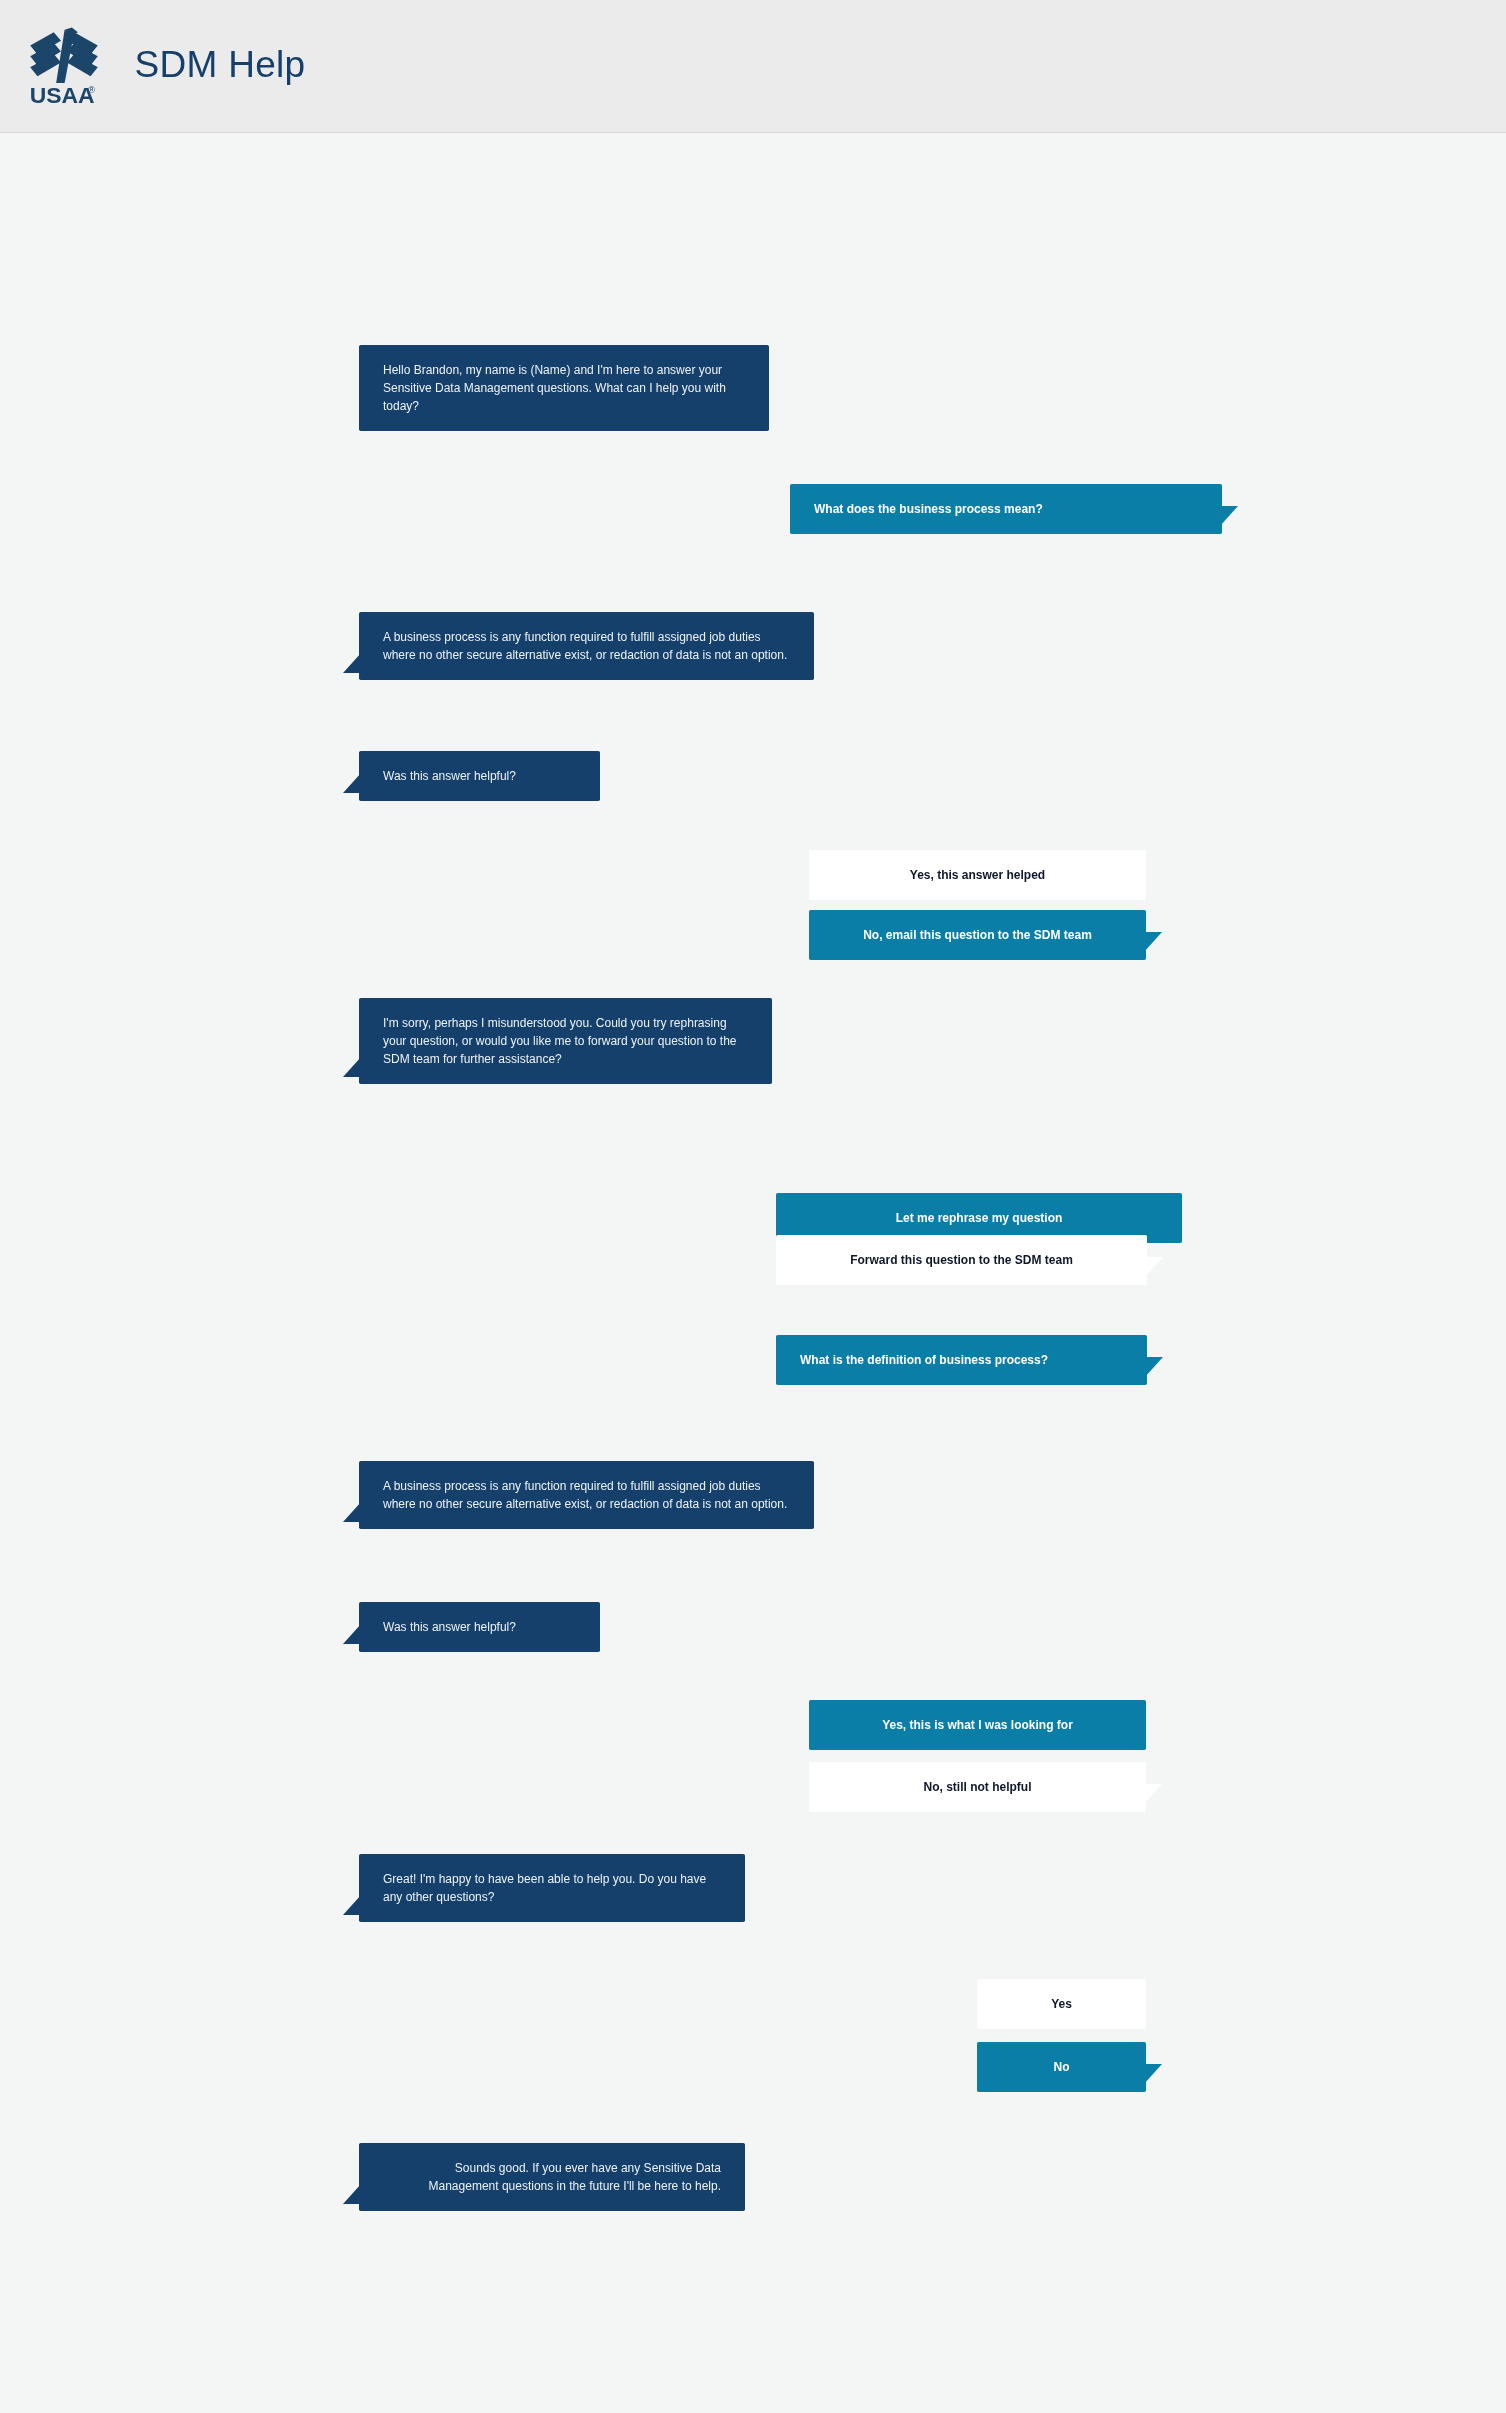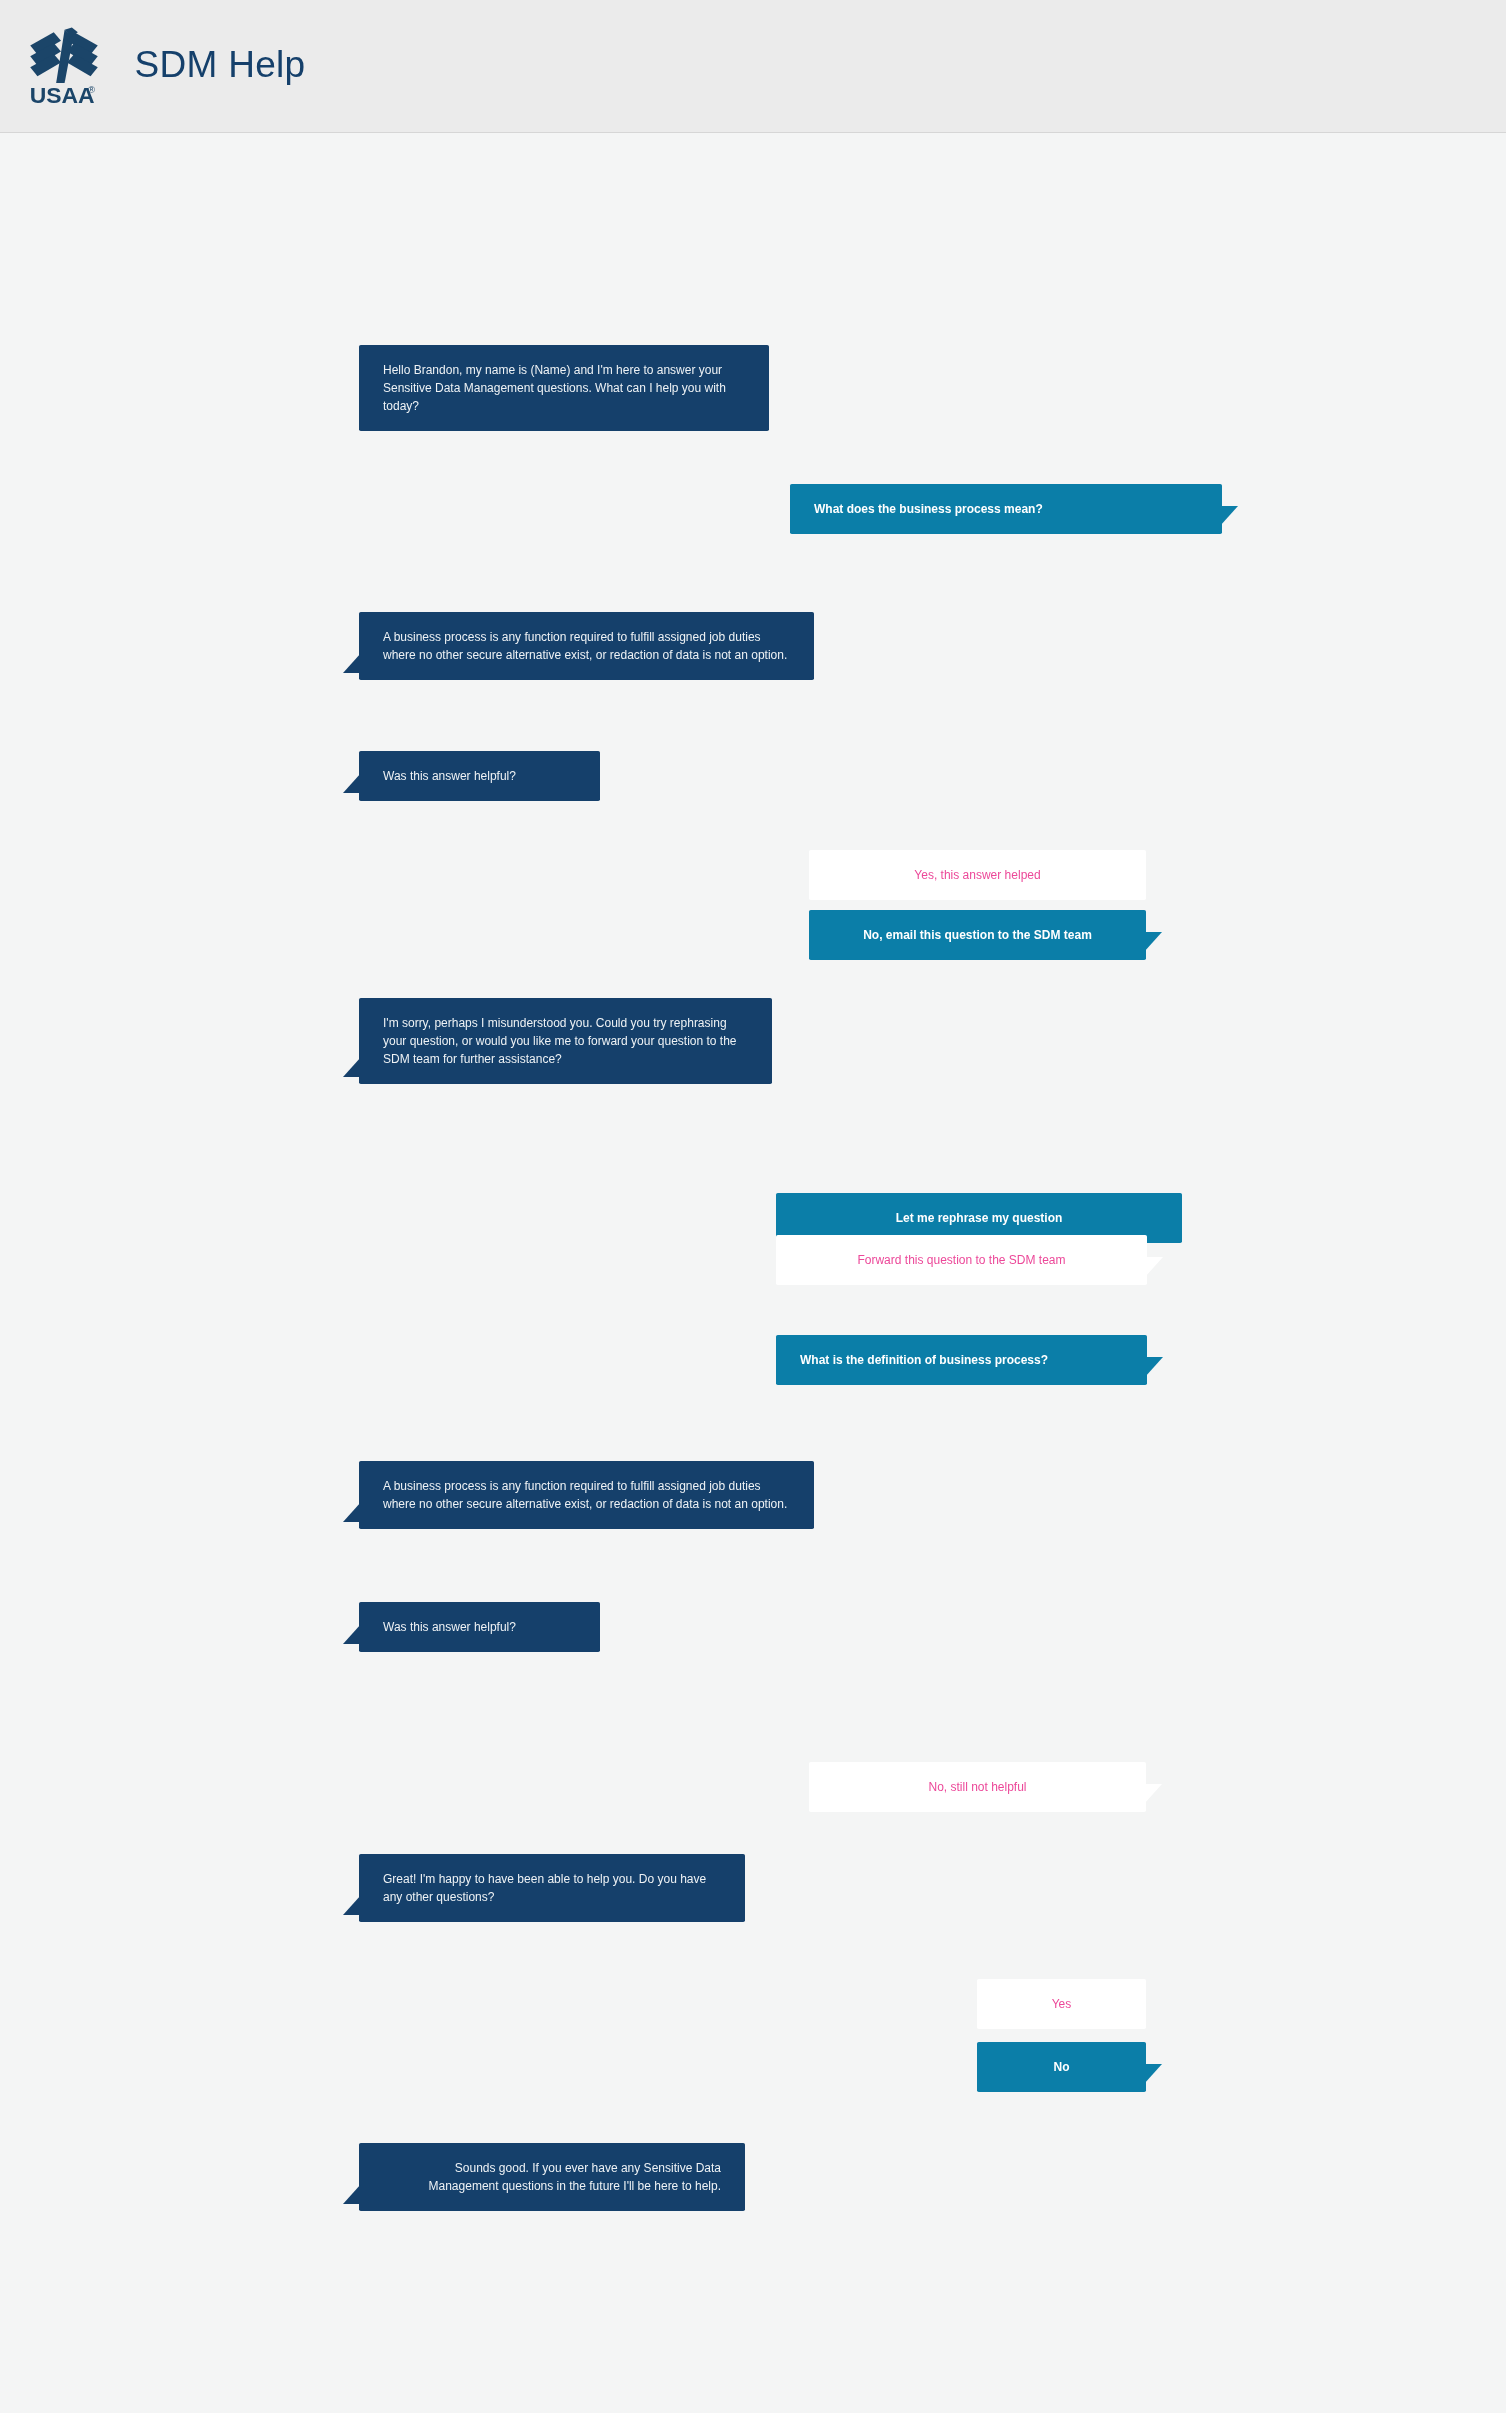--- a/index.html
+++ b/index.html
@@ -85,22 +85,22 @@
     bottom: 7.2px;
     width: 0; height: 0;
     border-style: solid;
     border-width: 20.5px 18px 0 0;
     border-color: #0b7ea8 transparent transparent transparent;
   }
 
   
   .bubble.option-white {
     background: #ffffff;
-    color: #ec4899;
-    font-weight: 400;
+    color: #0f172a;
+    font-weight: 700;
   }
   .bubble.option-white .tail {
     position: absolute;
     right: -16.3px;
     bottom: 7.2px;
     width: 0; height: 0;
     border-style: solid;
     border-width: 20.5px 18px 0 0;
     border-color: #ffffff transparent transparent transparent;
   }
@@ -187,20 +187,23 @@
   <div class="bubble bot plain-text" style="left:359px; top:1328px; width:455px;">
     <span class="txt">A business process is any function required to fulfill assigned job duties where no other secure alternative exist, or redaction of data is not an option.</span>
     <span class="tail"></span>
   </div>
 
   <div class="bubble bot plain-text" style="left:359px; top:1469px; width:241px;">
     <span class="txt">Was this answer helpful?</span>
     <span class="tail"></span>
   </div>
 
+  <div class="bubble user center-text" style="left:809px; top:1567px; width:337px;">
+    <span class="txt">Yes, this is what I was looking for</span>
+  </div>
   <div class="bubble option-white center-text" style="left:809px; top:1629px; width:337px;">
     <span class="txt">No, still not helpful</span>
     <span class="tail"></span>
   </div>
 
   <div class="bubble bot plain-text" style="left:359px; top:1721px; width:386px;">
     <span class="txt">Great! I'm happy to have been able to help you. Do you have any other questions?</span>
     <span class="tail"></span>
   </div>
 

